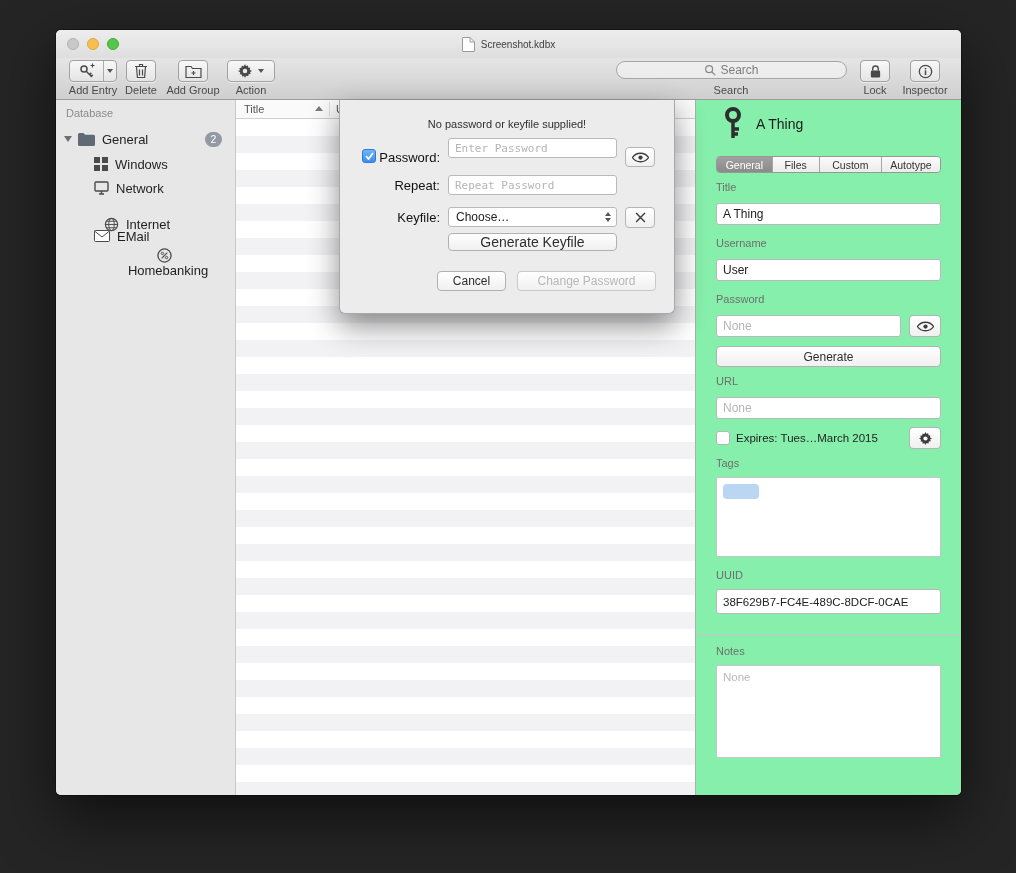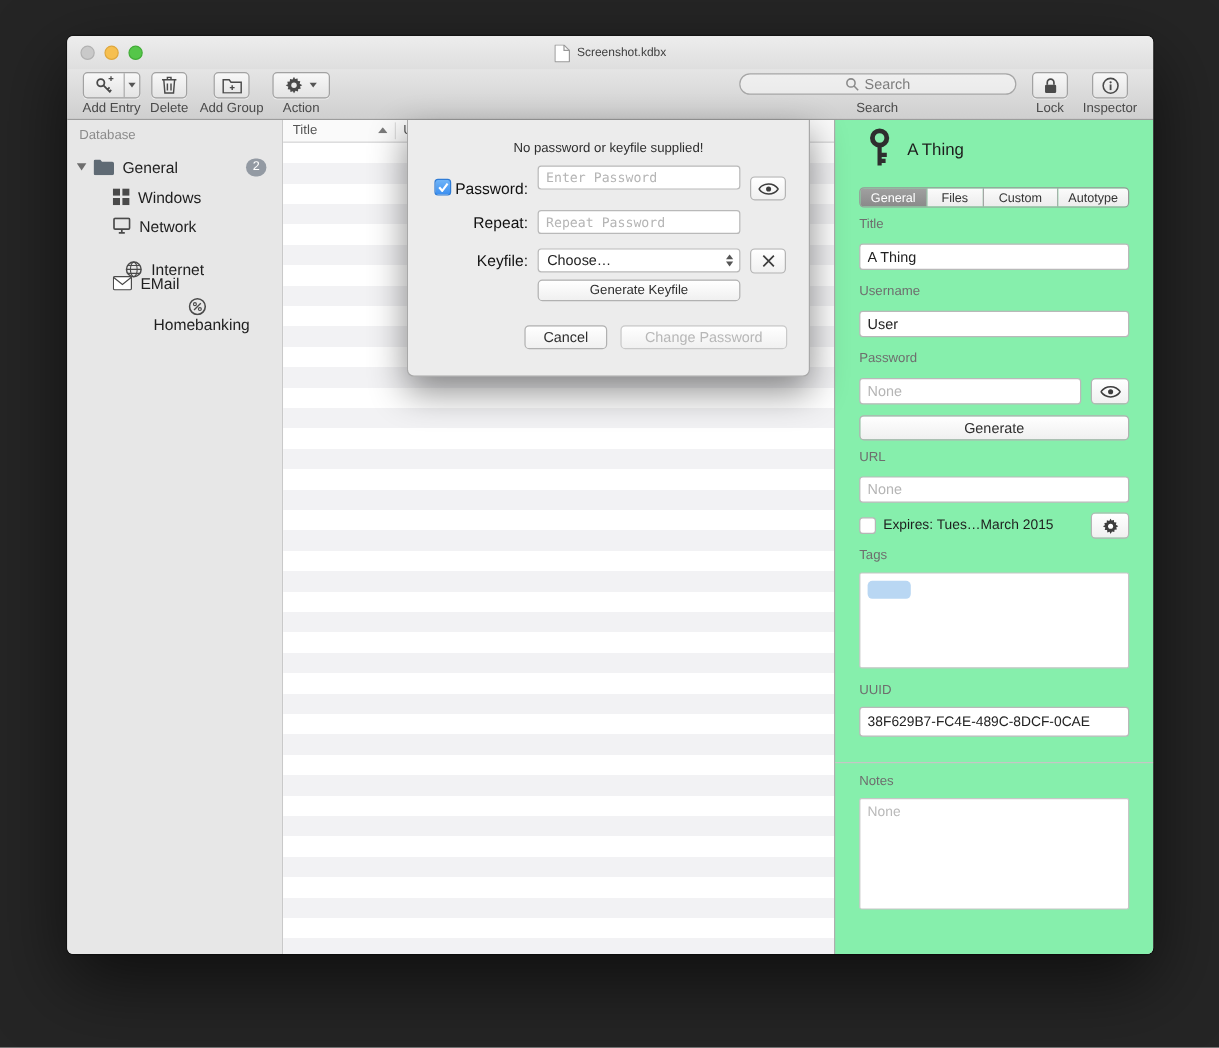--- a/index.html
+++ b/index.html
@@ -400,21 +400,21 @@
       </span>
     </div>
     <span class="sq-btn" style="position:absolute;left:285px;top:107px;width:30px;height:21px;">
       <span>
         <svg width="11" height="11" viewBox="0 0 10 10">
             <path d="M1 1l8 8M9 1L1 9" stroke="#3d3d3d" stroke-width="1.3"></path>
           </svg>
       </span>
     </span>
 
-    <div class="btn" style="position:absolute;left:108px;top:133px;width:169px;height:18px;font-size:11px;">
+    <div class="btn" style="position:absolute;left:108px;top:133px;width:169px;height:18px;font-size:14px;">
       <span>Generate Keyfile</span>
     </div>
 
     <div class="btn" style="position:absolute;left:97px;top:171px;width:69px;height:20px;">
       <span>Cancel</span>
     </div>
     <div class="btn disabled" style="position:absolute;left:177px;top:171px;width:139px;height:20px;">
       <span>Change Password</span>
     </div>
   </div>

